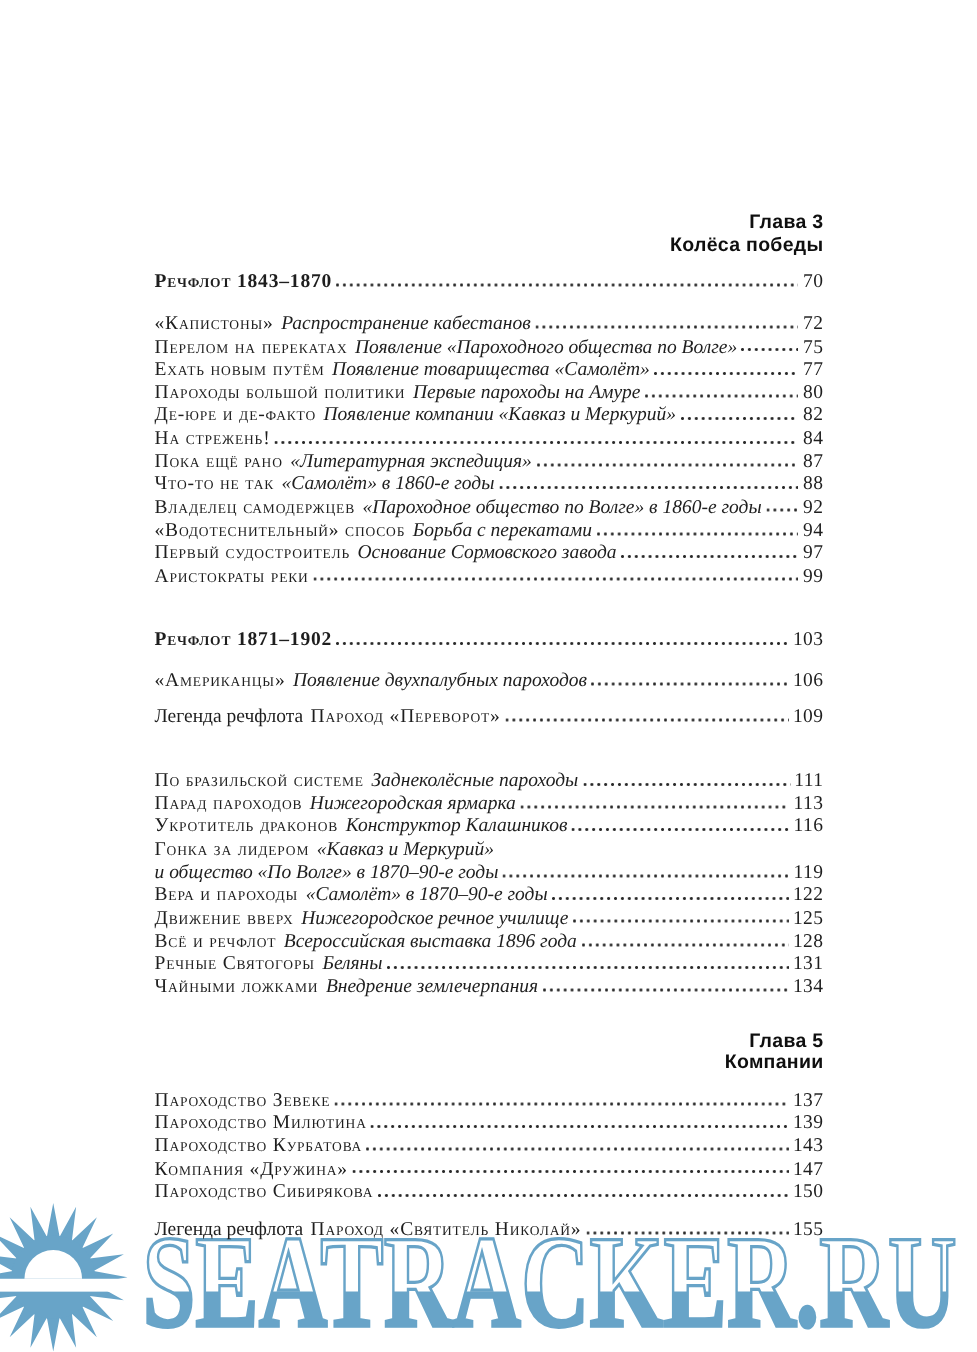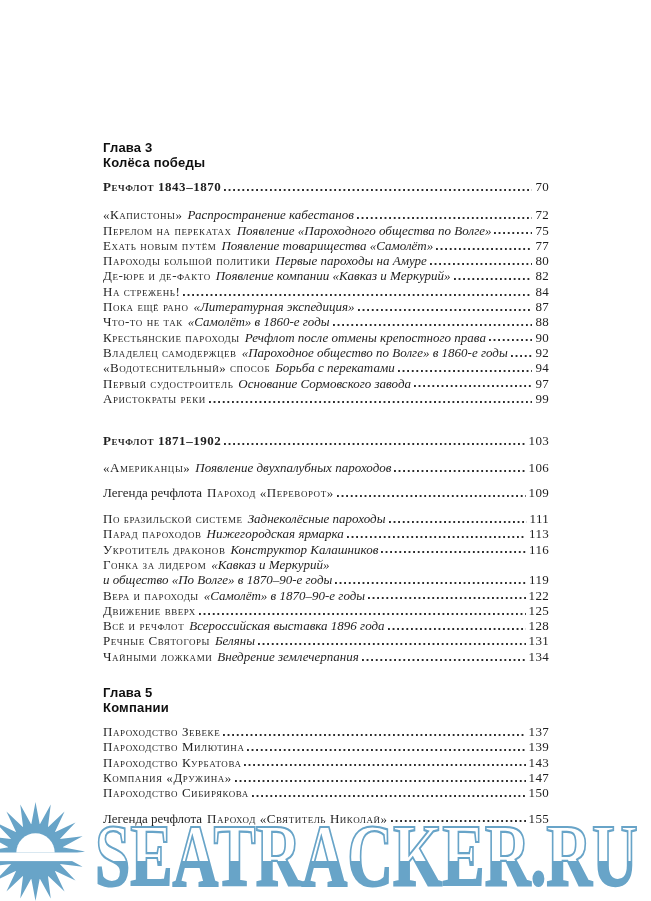--- a/index.html
+++ b/index.html
@@ -3,21 +3,21 @@
 <meta charset="utf-8">
 <style>
   html,body{margin:0;padding:0;}
   body{
     width:651px;height:901px;background:#ffffff;overflow:hidden;position:relative;
     font-family:"Liberation Serif",serif;color:#1e1e1e;
   }
   
   .toc{position:absolute;left:103px;top:141px;width:446px;z-index:2;}
   .chapter-head{
-    text-align:left;font-family:"Liberation Sans",sans-serif;font-weight:700;
+    text-align:right;font-family:"Liberation Sans",sans-serif;font-weight:700;
     font-size:13px;line-height:14.5px;color:#0f0f0f;letter-spacing:.2px;
     margin-bottom:9px;
   }
   .chapter:nth-of-type(2){margin-top:27px;}
   .chapter:nth-of-type(3){margin-top:22px;}
   .row{display:flex;align-items:flex-end;font-size:13px;line-height:15.3px;}
   .main{font-variant:small-caps;letter-spacing:.55px;white-space:pre;}
   .bold .main{font-weight:700;}
   .sub{font-style:italic;margin-left:5px;white-space:pre;}
   .prefix{margin-right:5px;white-space:pre;}
@@ -109,26 +109,20 @@
         <span class="dots"></span>
         <span class="pg">87</span>
       </div>
       <div class="row">
         <span class="main">Что-то не так</span>
         <span class="sub">«Самолёт» в 1860-е годы</span>
         <span class="dots"></span>
         <span class="pg">88</span>
       </div>
       <div class="row">
-        <span class="main">Крестьянские пароходы</span>
-        <span class="sub">Речфлот после отмены крепостного права</span>
-        <span class="dots"></span>
-        <span class="pg">90</span>
-      </div>
-      <div class="row">
         <span class="main">Владелец самодержцев</span>
         <span class="sub">«Пароходное общество по Волге» в 1860-е годы</span>
         <span class="dots"></span>
         <span class="pg">92</span>
       </div>
       <div class="row">
         <span class="main">«Водотеснительный» способ</span>
         <span class="sub">Борьба с перекатами</span>
         <span class="dots"></span>
         <span class="pg">94</span>
@@ -156,21 +150,21 @@
         <span class="sub">Появление двухпалубных пароходов</span>
         <span class="dots"></span>
         <span class="pg">106</span>
       </div>
       <div class="row" style="margin-top: 9px;">
         <span class="prefix">Легенда речфлота</span>
         <span class="main">Пароход «Переворот»</span>
         <span class="dots"></span>
         <span class="pg">109</span>
       </div>
-      <div class="row" style="margin-top: 11px;">
+      <div class="row" style="margin-top: 27px;">
         <span class="main">По бразильской системе</span>
         <span class="sub">Заднеколёсные пароходы</span>
         <span class="dots"></span>
         <span class="pg">111</span>
       </div>
       <div class="row">
         <span class="main">Парад пароходов</span>
         <span class="sub">Нижегородская ярмарка</span>
         <span class="dots"></span>
         <span class="pg">113</span>
@@ -191,20 +185,21 @@
         <span class="pg">119</span>
       </div>
       <div class="row">
         <span class="main">Вера и пароходы</span>
         <span class="sub">«Самолёт» в 1870–90-е годы</span>
         <span class="dots"></span>
         <span class="pg">122</span>
       </div>
       <div class="row">
         <span class="main">Движение вверх</span>
+        <span class="sub">Нижегородское речное училище</span>
         <span class="dots"></span>
         <span class="pg">125</span>
       </div>
       <div class="row">
         <span class="main">Всё и речфлот</span>
         <span class="sub">Всероссийская выставка 1896 года</span>
         <span class="dots"></span>
         <span class="pg">128</span>
       </div>
       <div class="row">

